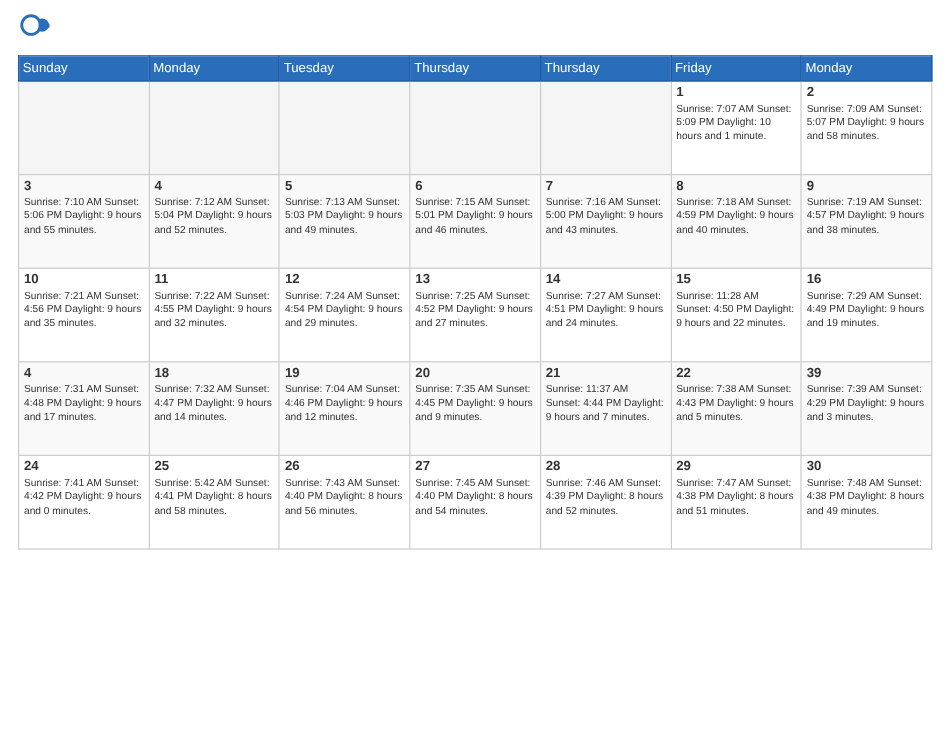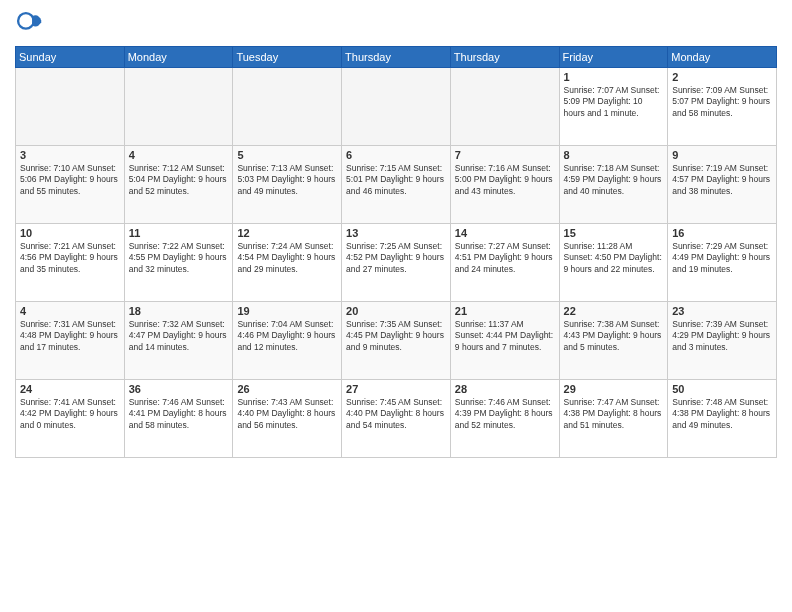--- a/index.html
+++ b/index.html
@@ -263,36 +263,36 @@
 Sunset: 4:44 PM
 Daylight: 9 hours and 7 minutes.</div>
           </td>
           <td>
             <span class="day-num">22</span>
             <div class="day-info">Sunrise: 7:38 AM
 Sunset: 4:43 PM
 Daylight: 9 hours and 5 minutes.</div>
           </td>
           <td>
-            <span class="day-num">23</span>
+            <span class="day-num">39</span>
             <div class="day-info">Sunrise: 7:39 AM
 Sunset: 4:29 PM
 Daylight: 9 hours and 3 minutes.</div>
           </td>
         </tr>
         <tr>
           <td>
             <span class="day-num">24</span>
             <div class="day-info">Sunrise: 7:41 AM
 Sunset: 4:42 PM
 Daylight: 9 hours and 0 minutes.</div>
           </td>
           <td>
-            <span class="day-num">36</span>
-            <div class="day-info">Sunrise: 7:46 AM
+            <span class="day-num">25</span>
+            <div class="day-info">Sunrise: 5:42 AM
 Sunset: 4:41 PM
 Daylight: 8 hours and 58 minutes.</div>
           </td>
           <td>
             <span class="day-num">26</span>
             <div class="day-info">Sunrise: 7:43 AM
 Sunset: 4:40 PM
 Daylight: 8 hours and 56 minutes.</div>
           </td>
           <td>
@@ -307,21 +307,21 @@
 Sunset: 4:39 PM
 Daylight: 8 hours and 52 minutes.</div>
           </td>
           <td>
             <span class="day-num">29</span>
             <div class="day-info">Sunrise: 7:47 AM
 Sunset: 4:38 PM
 Daylight: 8 hours and 51 minutes.</div>
           </td>
           <td>
-            <span class="day-num">50</span>
+            <span class="day-num">30</span>
             <div class="day-info">Sunrise: 7:48 AM
 Sunset: 4:38 PM
 Daylight: 8 hours and 49 minutes.</div>
           </td>
         </tr>
       </tbody>
   </table>
 </div>
 
 </body></html>

